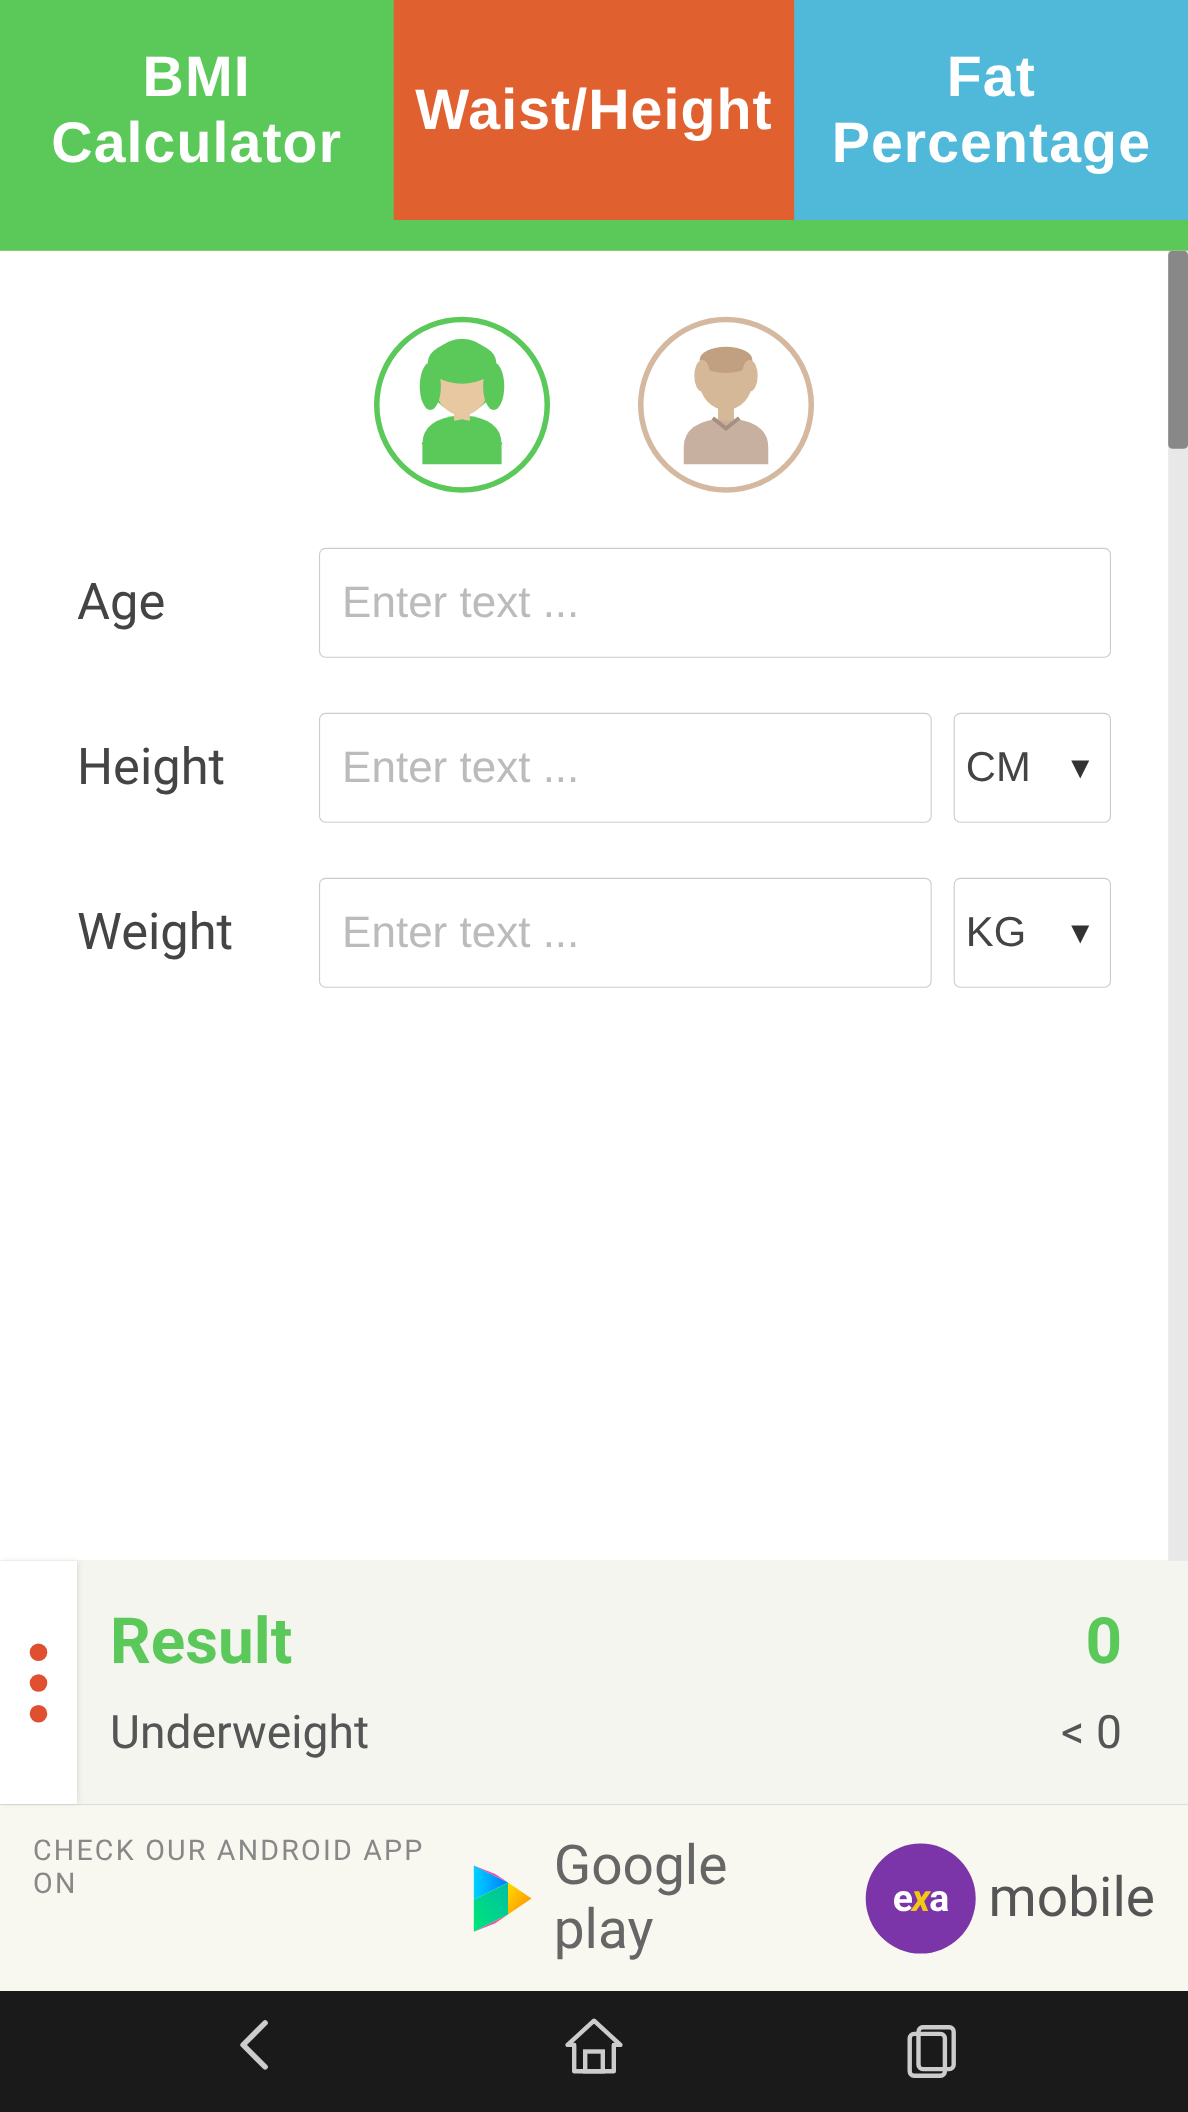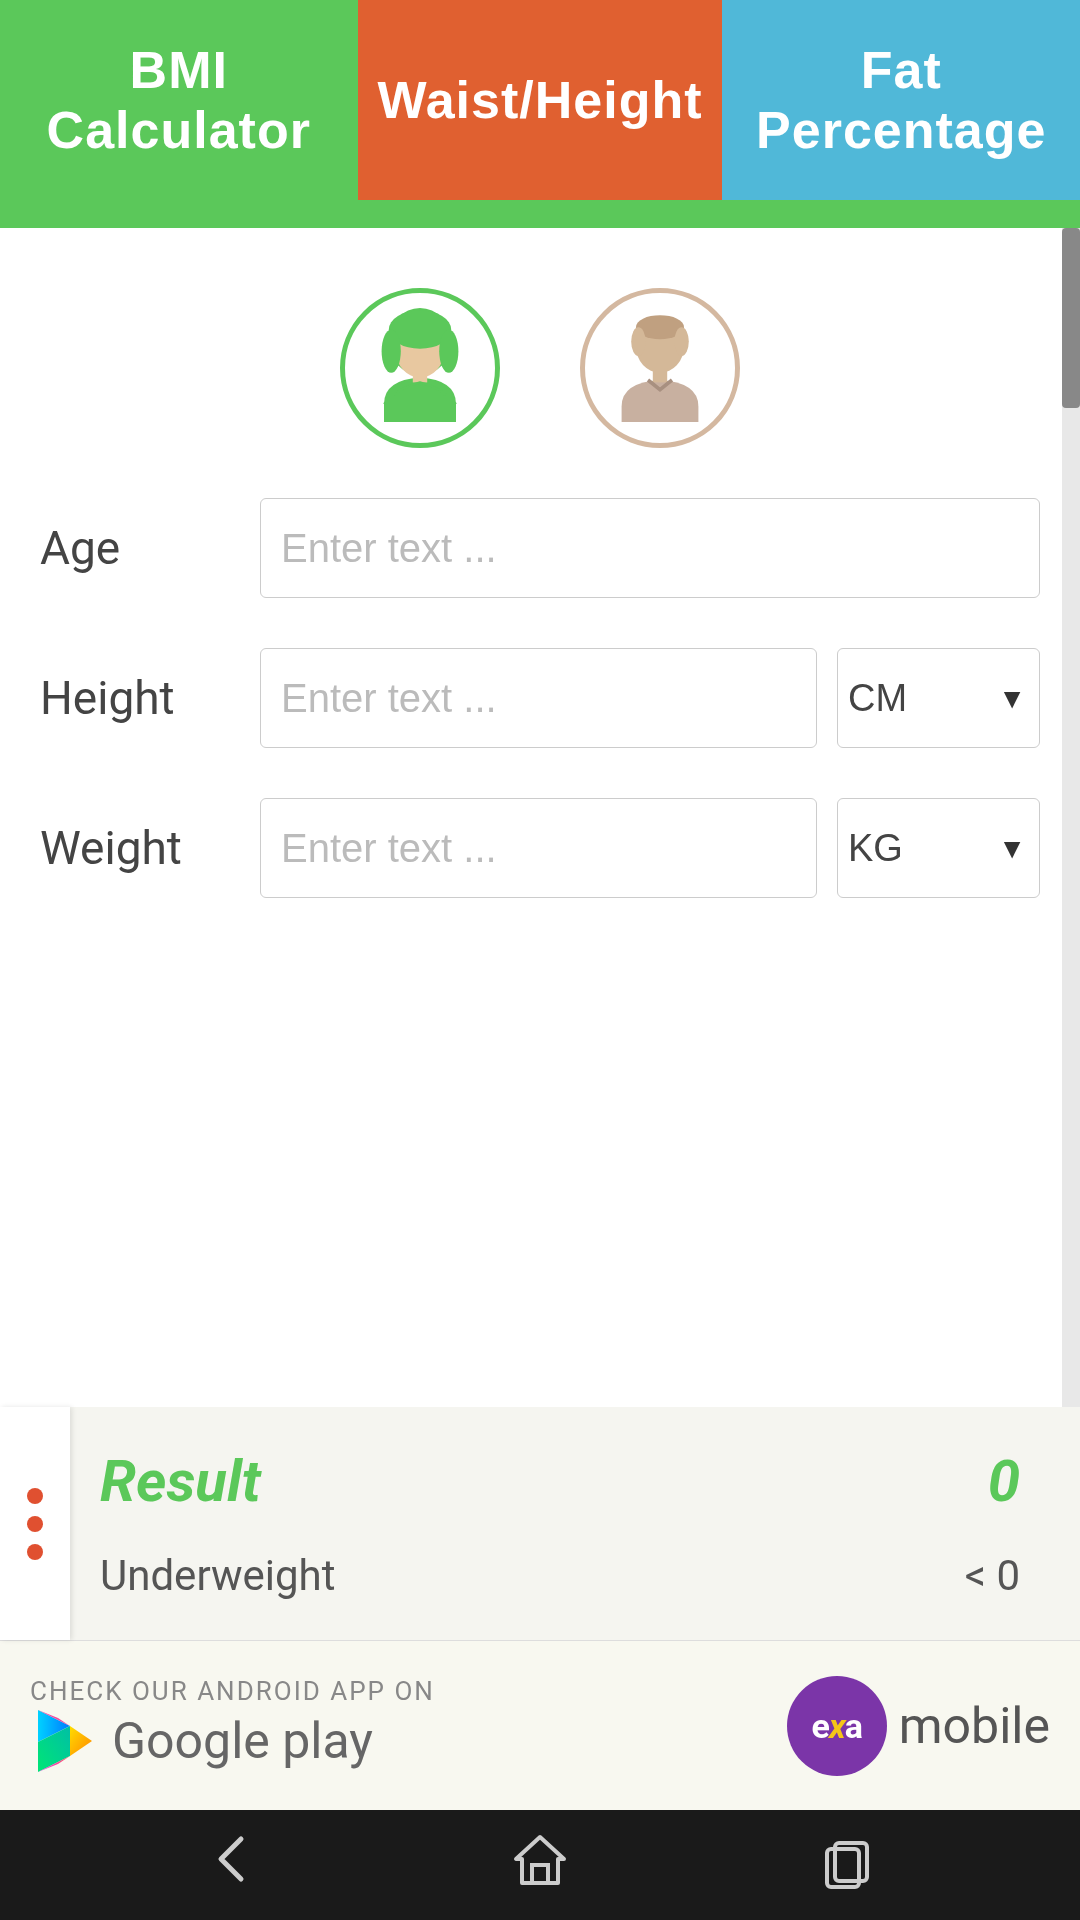--- a/index.html
+++ b/index.html
@@ -52,21 +52,21 @@
     
     .green-bar {
       height: 28px;
       background-color: #5bc85a;
     }
 
     
     .main-content {
       background-color: #ffffff;
       flex: 1;
-      padding: 40px 40px;
+      padding: 40px 70px;
       position: relative;
       overflow-y: auto;
     }
 
     
     .gender-row {
       display: flex;
       justify-content: center;
       gap: 80px;
       margin-bottom: 50px;
@@ -201,22 +201,21 @@
       width: 16px;
       height: 16px;
       border-radius: 50%;
       background-color: #e05030;
     }
 
     .result-row {
       display: flex;
       align-items: flex-start;
       justify-content: space-between;
-      margin-bottom: 36px;
-      font-style: italic;
+      margin-bottom: 24px;
     }
 
     .result-label {
       font-size: 58px;
       font-weight: bold;
       color: #5bc85a;
     }
 
     .result-value {
       font-size: 58px;
@@ -246,21 +245,21 @@
       height: 170px;
       display: flex;
       align-items: center;
       padding: 20px 30px;
       gap: 30px;
       border-top: 1px solid #ddd;
     }
 
     .ad-text-area {
       display: flex;
-      flex-direction: column;
+      flex-direction: row;
     }
 
     .ad-check-text {
       font-size: 26px;
       color: #888;
       letter-spacing: 2px;
       text-transform: uppercase;
     }
 
     .google-play-area {

